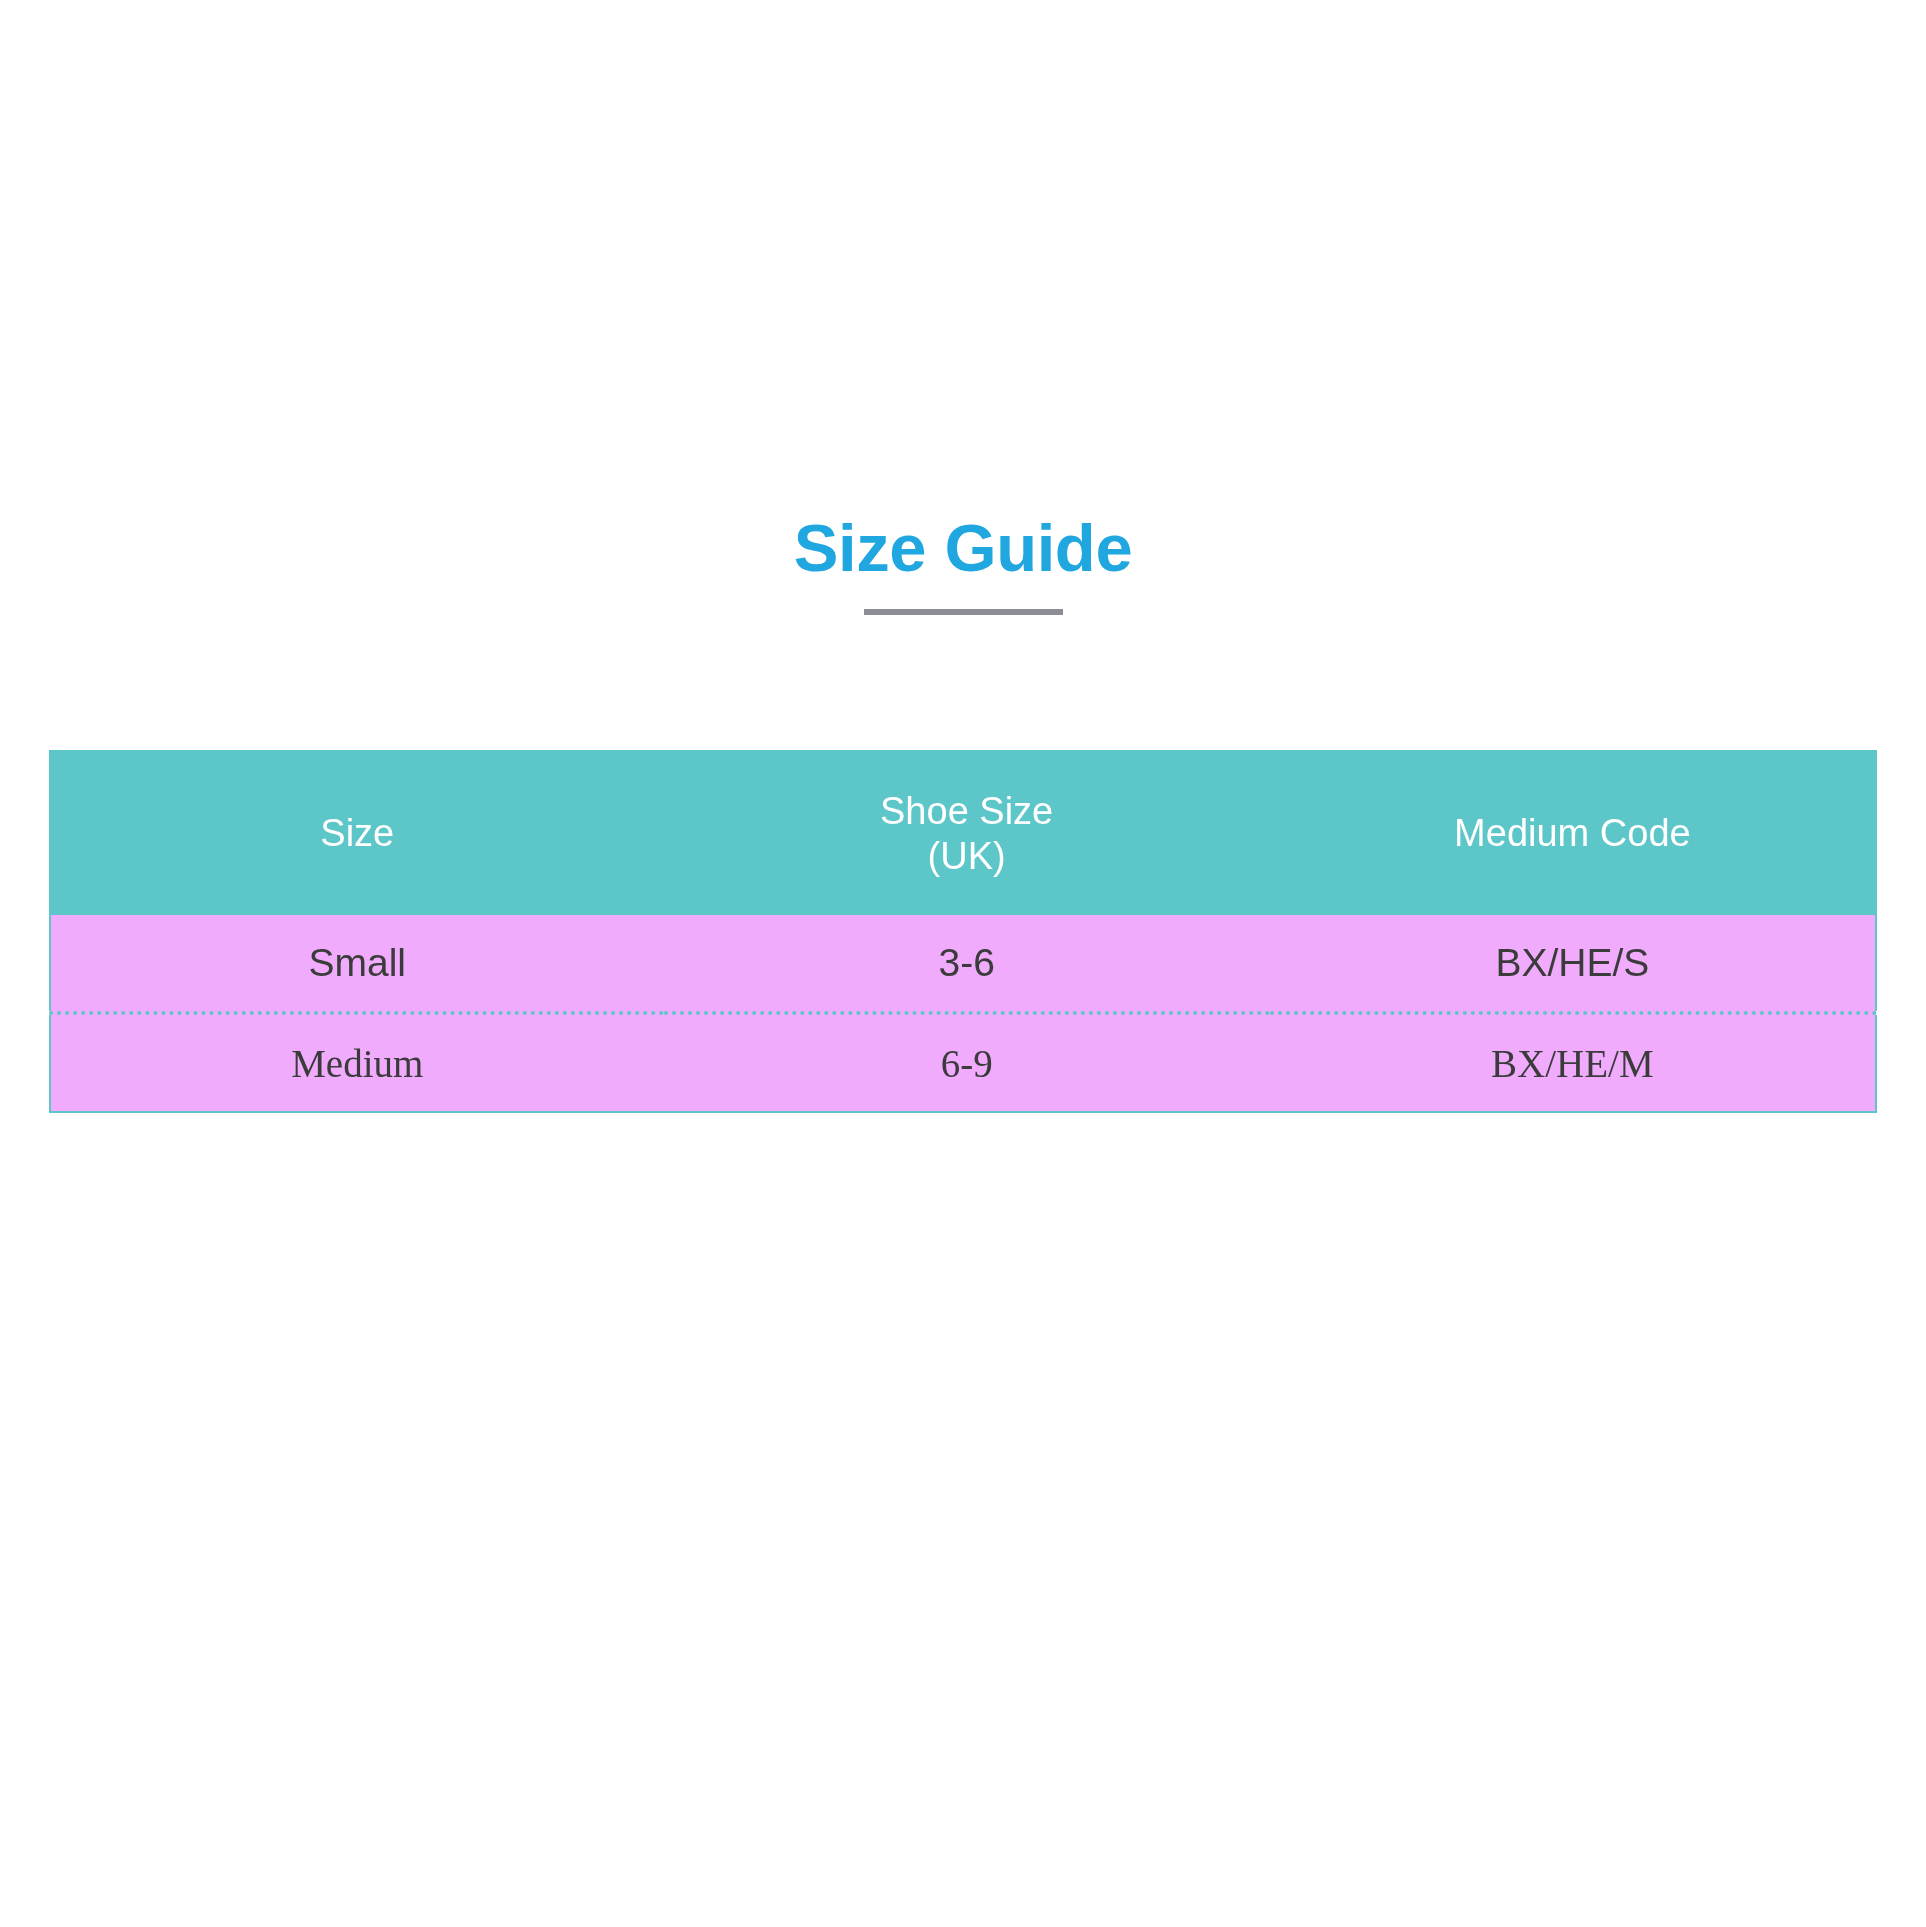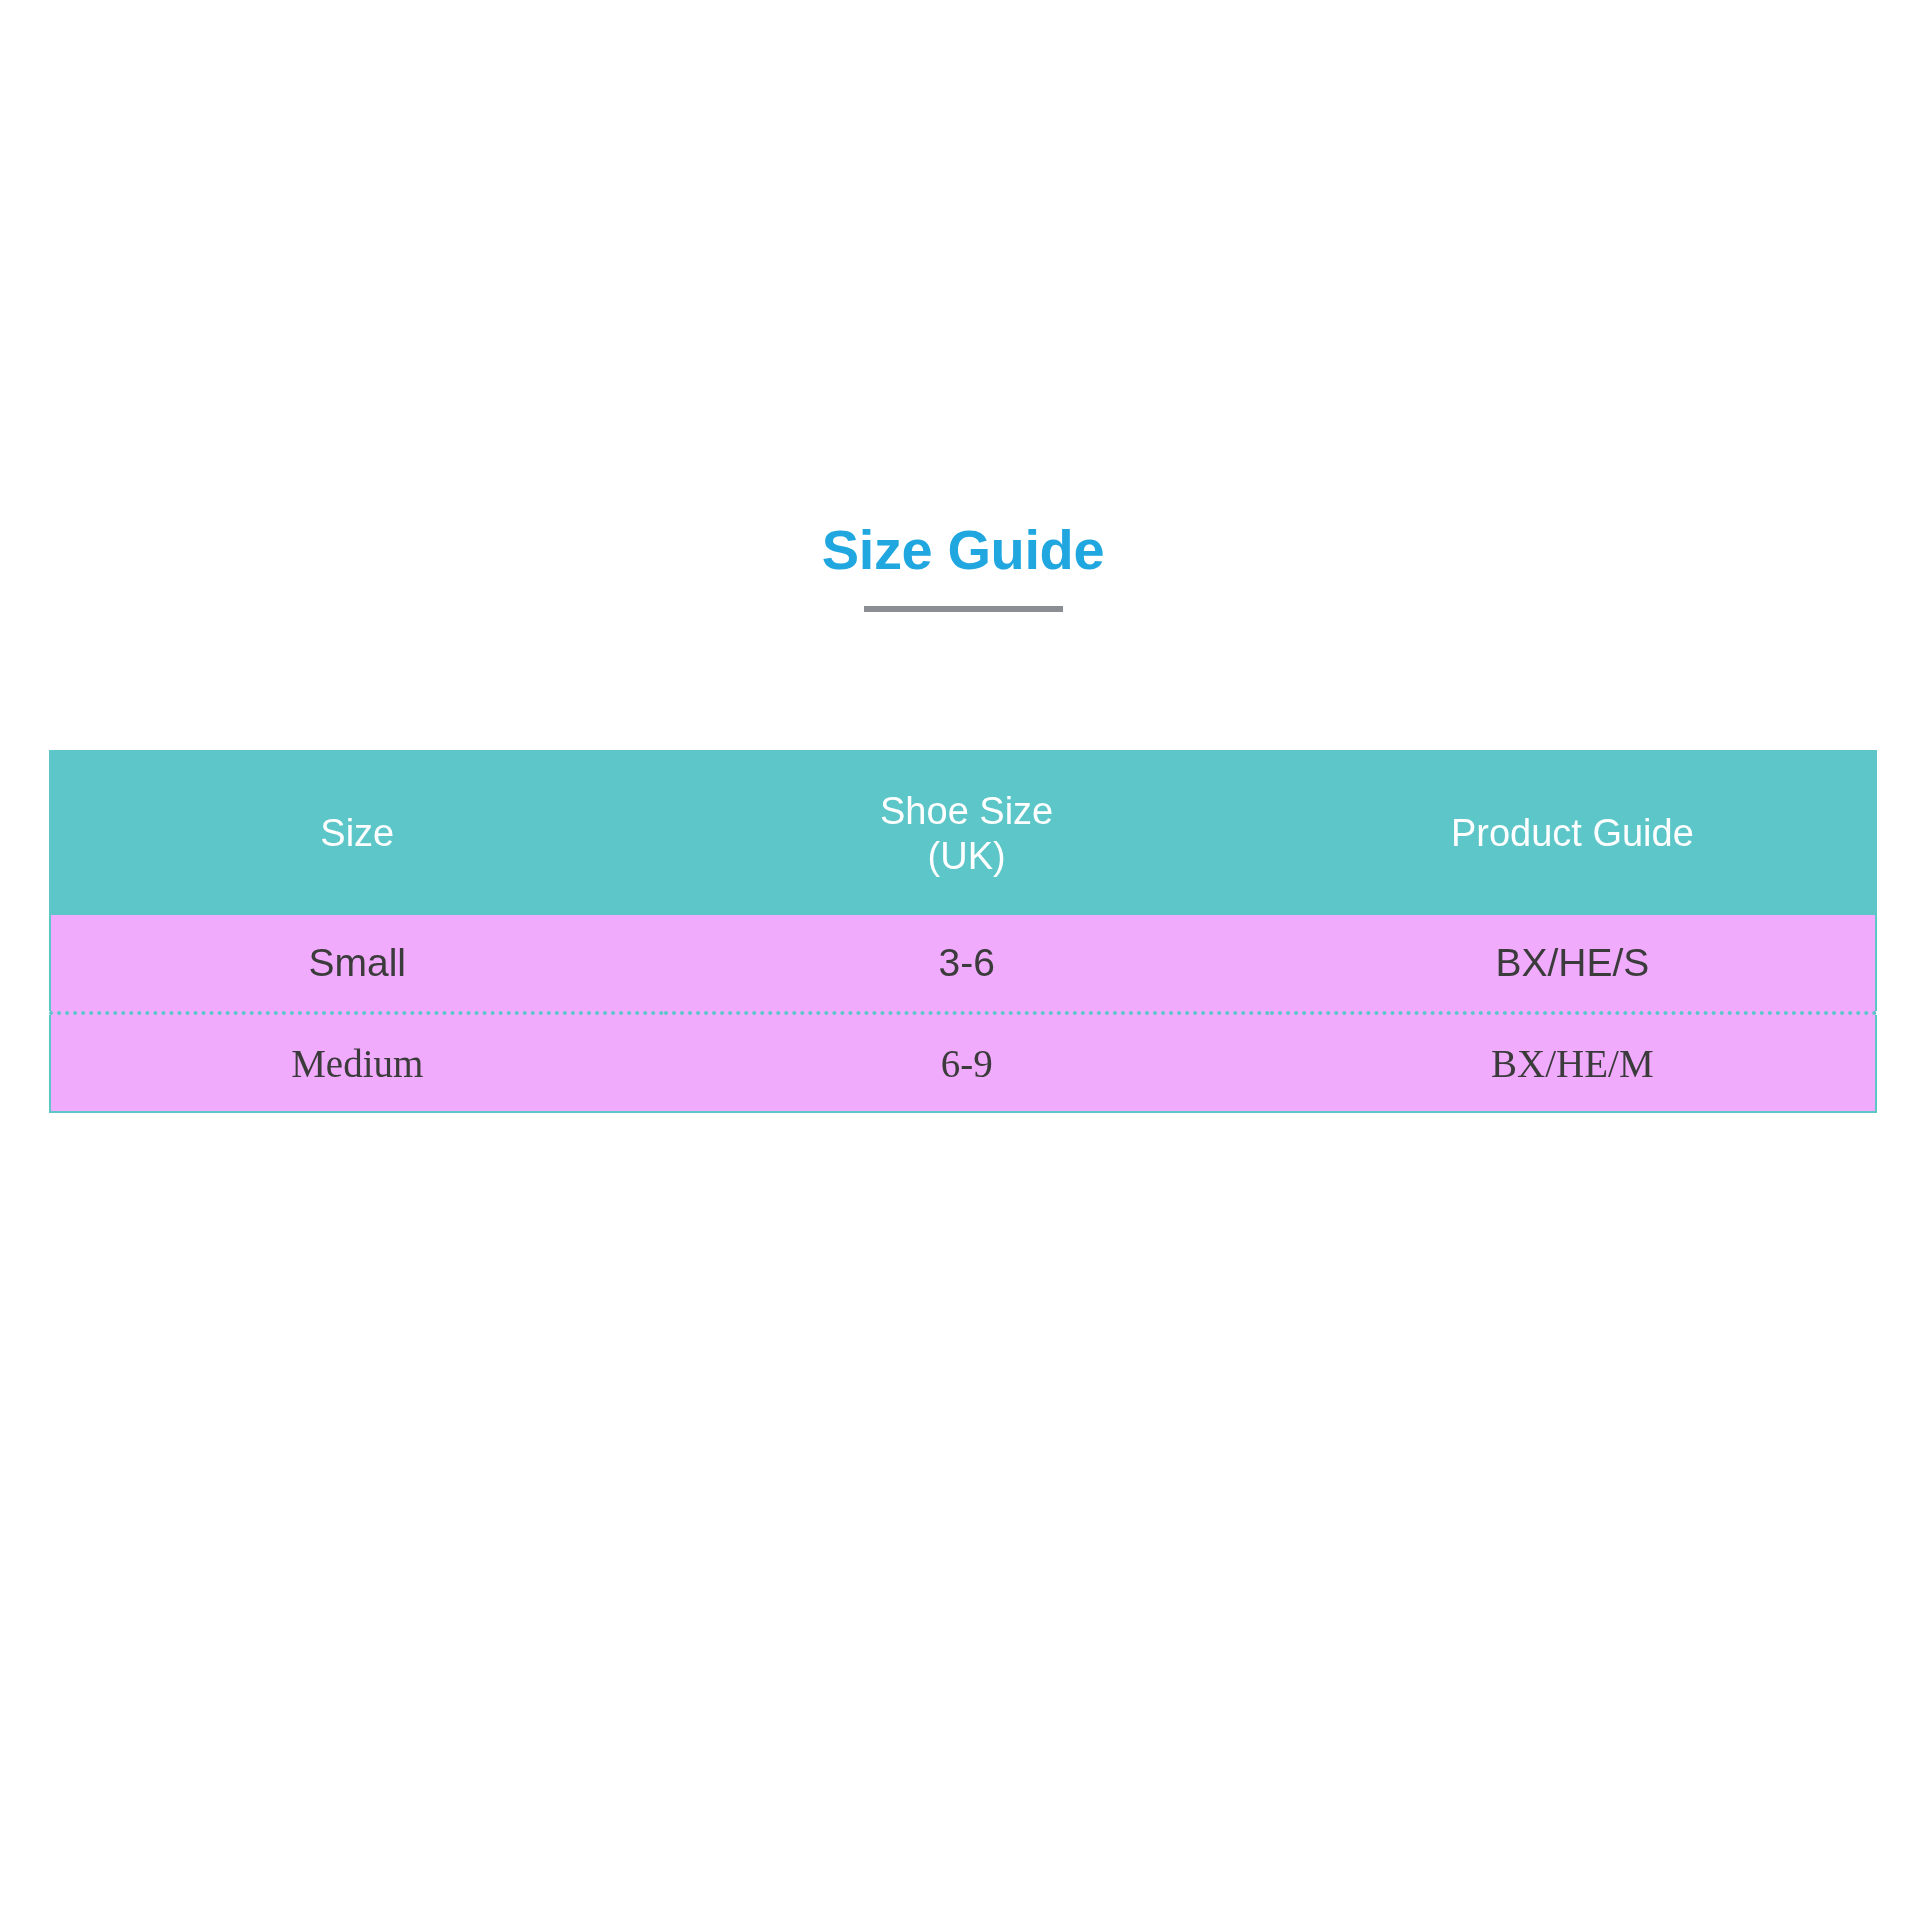--- a/index.html
+++ b/index.html
@@ -22,26 +22,26 @@
 
   
   .title-block {
     position: absolute;
     top: 514px;
     left: 0;
     width: 1926px;
     text-align: center;
   }
   .page-title {
-    font-size: 56px;
+    font-size: 67px;
     font-weight: bold;
     color: #21a7e0;
     letter-spacing: -0.4px;
     line-height: 1;
-    margin: 8px;
+    margin: 0;
   }
   .title-rule {
     width: 199px;
     height: 6px;
     background: #8b8f93;
     margin: 28px auto 0 auto;
   }
 
   
   .size-table-wrap {
@@ -108,21 +108,21 @@
       <thead>
         <tr>
           <th>
             <span class="hdr-line">Size</span>
           </th>
           <th>
             <span class="hdr-line">Shoe Size</span>
             <span class="hdr-line">(UK)</span>
           </th>
           <th>
-            <span class="hdr-line">Product Guide</span>
+            <span class="hdr-line">Medium Code</span>
           </th>
         </tr>
       </thead>
       <tbody>
         <tr>
           <td>Small</td>
           <td>3-6</td>
           <td>BX/HE/S</td>
         </tr>
         <tr>

